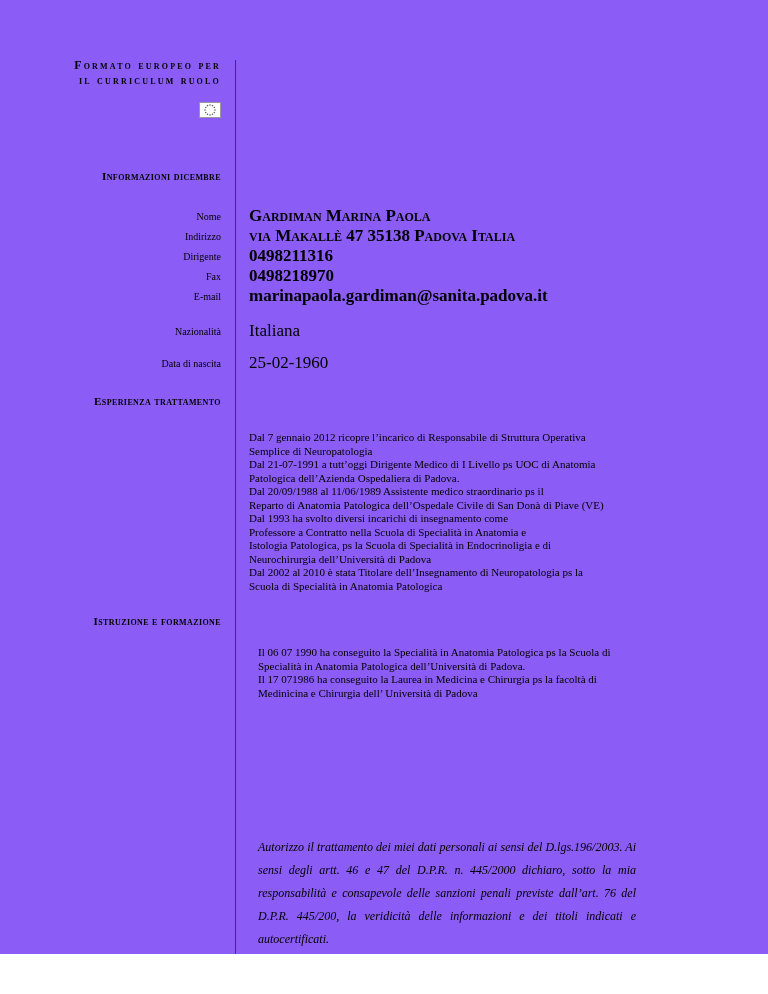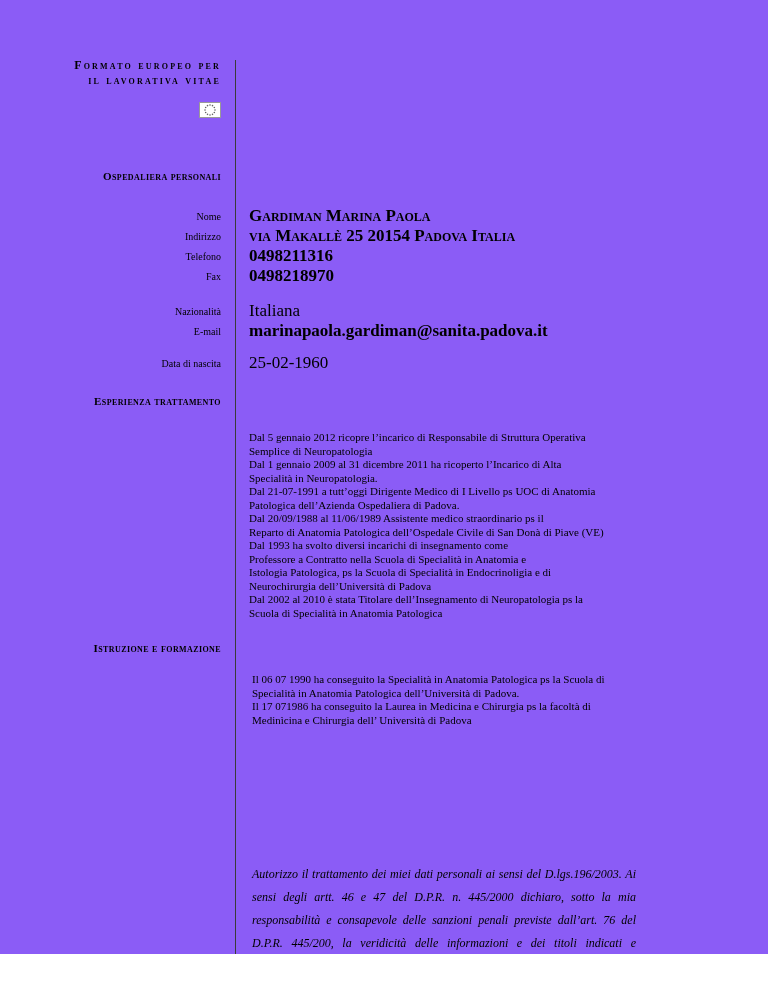--- a/index.html
+++ b/index.html
@@ -11,38 +11,38 @@
   .row { display:flex; }
   .cl { width:235px; flex:none; box-sizing:border-box; text-align:right; padding-right:14px; }
   .cr { flex:1; box-sizing:border-box; padding-left:14px; padding-right:70px; }
   .title { font-size:12px; font-weight:bold; font-variant:small-caps; letter-spacing:2.2px; line-height:15px; }
   .section-h { font-size:11px; font-weight:bold; font-variant:small-caps; letter-spacing:0.4px; line-height:13px; }
   .label { font-size:10px; line-height:19px; }
   .value { font-size:17px; line-height:19px; font-weight:bold; }
   .value.sc { font-variant:small-caps; }
   .value.plain { font-weight:normal; }
   .body-text { font-size:11px; line-height:13.5px; white-space:pre-line; }
-  .edu-indent { padding-left:17px; }
+  .edu-indent { padding-left:23px; }
   .footer-text {
     font-size:12px; line-height:23px; font-style:italic;
     text-align:justify; padding-right:62px;
   }
   .flag { display:inline-block; vertical-align:top; }
 </style>
 </head>
 <body>
 
 <div class="page">
 
   <div class="divider"></div>
 
   <div class="row" style="margin-top:58px">
     <div class="cl">
       <div class="title">Formato europeo per</div>
-      <div class="title">il lavorativa vitae</div>
+      <div class="title">il curriculum ruolo</div>
     </div>
     <div class="cr"></div>
   </div>
 
   <div class="row" style="margin-top:14px">
     <div class="cl">
       <span class="flag">
         <svg width="22" height="16" viewBox="0 0 22 16">
           <rect x="0.5" y="0.5" width="21" height="15" fill="#ffffff" stroke="#999999"></rect>
           <g fill="#666666">
@@ -59,71 +59,69 @@
             <circle cx="6.67" cy="5.5" r="0.8"></circle>
               <circle cx="8.5" cy="3.67" r="0.8"></circle>
           </g>
         </svg>
       </span>
     </div>
     <div class="cr"></div>
   </div>
 
   <div class="row" style="margin-top:44px">
-    <div class="cl"><span class="section-h">Ospedaliera personali</span></div>
+    <div class="cl"><span class="section-h">Informazioni dicembre</span></div>
     <div class="cr"></div>
   </div>
 
   <div class="row" style="margin-top:22px">
     <div class="cl"><span class="label">Nome</span></div>
     <div class="cr"><span class="value sc">Gardiman Marina Paola</span></div>
   </div>
 
   <div class="row">
     <div class="cl"><span class="label">Indirizzo</span></div>
-    <div class="cr"><span class="value sc">via Makallè 25 20154 Padova Italia</span></div>
+    <div class="cr"><span class="value sc">via Makallè 47 35138 Padova Italia</span></div>
   </div>
 
   <div class="row">
-    <div class="cl"><span class="label">Telefono</span></div>
+    <div class="cl"><span class="label">Dirigente</span></div>
     <div class="cr"><span class="value">0498211316</span></div>
   </div>
 
   <div class="row">
     <div class="cl"><span class="label">Fax</span></div>
     <div class="cr"><span class="value">0498218970</span></div>
   </div>
 
+  <div class="row">
+    <div class="cl"><span class="label">E-mail</span></div>
+    <div class="cr"><span class="value">marinapaola.gardiman@sanita.padova.it</span></div>
+  </div>
+
   <div class="row" style="margin-top:15px">
     <div class="cl"><span class="label">Nazionalità</span></div>
     <div class="cr"><span class="value plain">Italiana</span></div>
-  </div>
-
-  <div class="row">
-    <div class="cl"><span class="label">E-mail</span></div>
-    <div class="cr"><span class="value">marinapaola.gardiman@sanita.padova.it</span></div>
   </div>
 
   <div class="row" style="margin-top:12px">
     <div class="cl"><span class="label">Data di nascita</span></div>
     <div class="cr"><span class="value plain">25-02-1960</span></div>
   </div>
 
   <div class="row" style="margin-top:18px">
     <div class="cl"><span class="section-h">Esperienza trattamento</span></div>
     <div class="cr"></div>
   </div>
 
   <div class="row" style="margin-top:22px">
     <div class="cl"></div>
     <div class="cr">
-      <div class="body-text">Dal 5 gennaio 2012 ricopre l’incarico di Responsabile di Struttura Operativa
+      <div class="body-text">Dal 7 gennaio 2012 ricopre l’incarico di Responsabile di Struttura Operativa
 Semplice di Neuropatologia</div>
-      <div class="body-text">Dal 1 gennaio 2009 al 31 dicembre 2011 ha ricoperto l’Incarico di Alta
-Specialità in Neuropatologia.</div>
       <div class="body-text">Dal 21-07-1991 a tutt’oggi Dirigente Medico di I Livello ps UOC di Anatomia
 Patologica dell’Azienda Ospedaliera di Padova.</div>
       <div class="body-text">Dal 20/09/1988 al 11/06/1989 Assistente medico straordinario ps il
 Reparto di Anatomia Patologica dell’Ospedale Civile di San Donà di Piave (VE)</div>
       <div class="body-text">Dal 1993 ha svolto diversi incarichi di insegnamento come
 Professore a Contratto nella Scuola di Specialità in Anatomia e
 Istologia Patologica, ps la Scuola di Specialità in Endocrinoligia e di
 Neurochirurgia dell’Università di Padova</div>
       <div class="body-text">Dal 2002 al 2010 è stata Titolare dell’Insegnamento di Neuropatologia ps la
 Scuola di Specialità in Anatomia Patologica</div>

